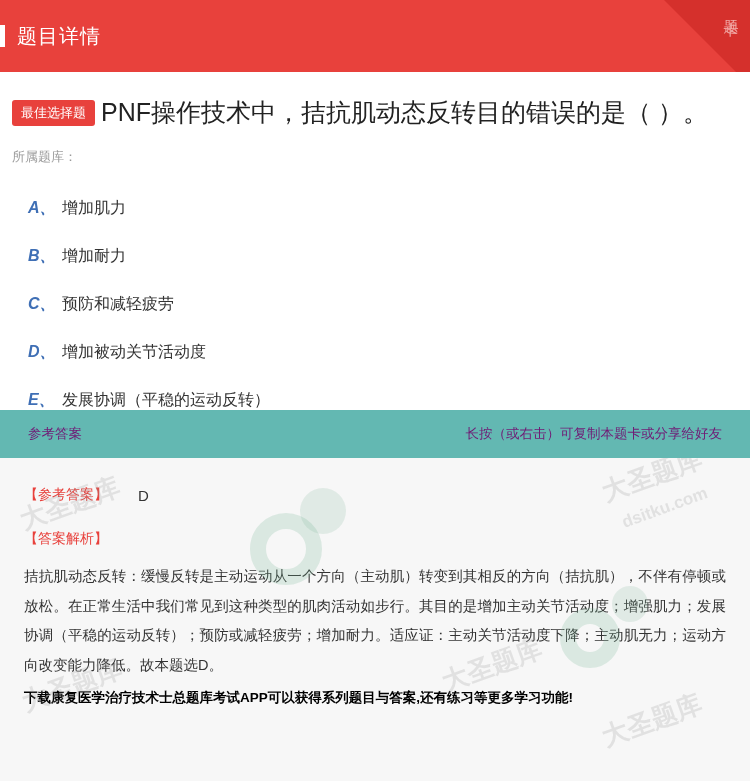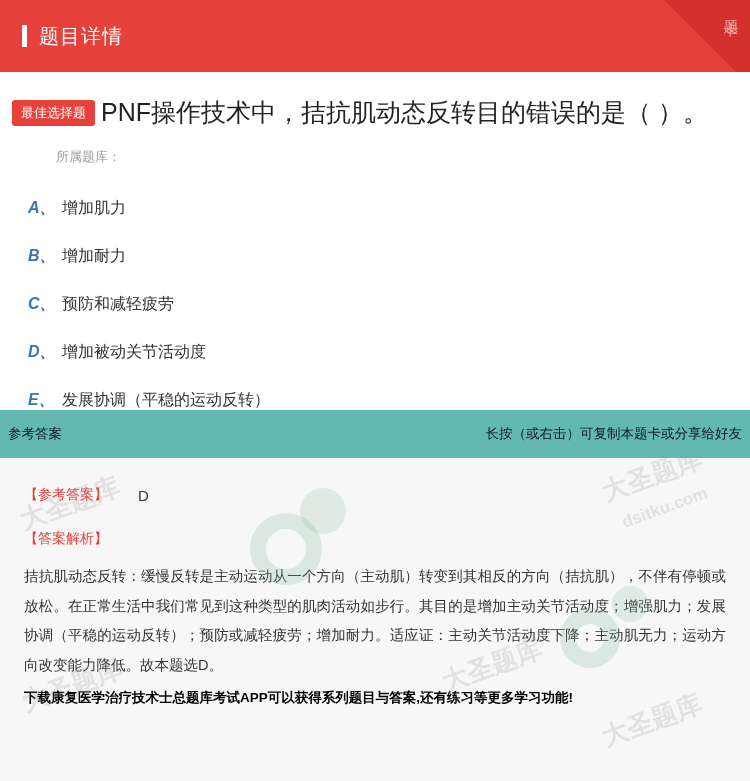--- a/index.html
+++ b/index.html
@@ -13,21 +13,20 @@
     overflow: hidden;
   }
 
   
   .header {
     position: relative;
     height: 72px;
     background: #e8413c;
     display: flex;
     align-items: center;
-    padding-left: 22px;
     overflow: hidden;
   }
   .header-bar {
     width: 5px;
     height: 22px;
     background: #ffffff;
     margin-right: 12px;
     flex: none;
   }
   .header-title {
@@ -84,21 +83,20 @@
   .qtext {
     font-size: 25px;
     color: #222222;
     line-height: 1.45;
   }
 
   .bank-row {
     display: flex;
     align-items: center;
     margin-top: 18px;
-    margin-left: 44px;
   }
   .bank-label {
     color: #9a9a9a;
     font-size: 13px;
     margin-right: 6px;
   }
   .bank-name {
     background: #e8413c;
     color: #ffffff;
     font-size: 13px;
@@ -132,22 +130,22 @@
   .answer-strip {
     position: absolute;
     left: 0;
     right: 0;
     top: 410px;
     height: 48px;
     background: #63b8b2;
     display: flex;
     align-items: center;
     justify-content: space-between;
-    padding: 0 8px;
-    color: #0f172a;
+    padding: 0 28px;
+    color: #701a75;
     font-size: 13.5px;
   }
 
   
   .answer-body {
     position: absolute;
     top: 458px;
     left: 0;
     right: 0;
     bottom: 0;

